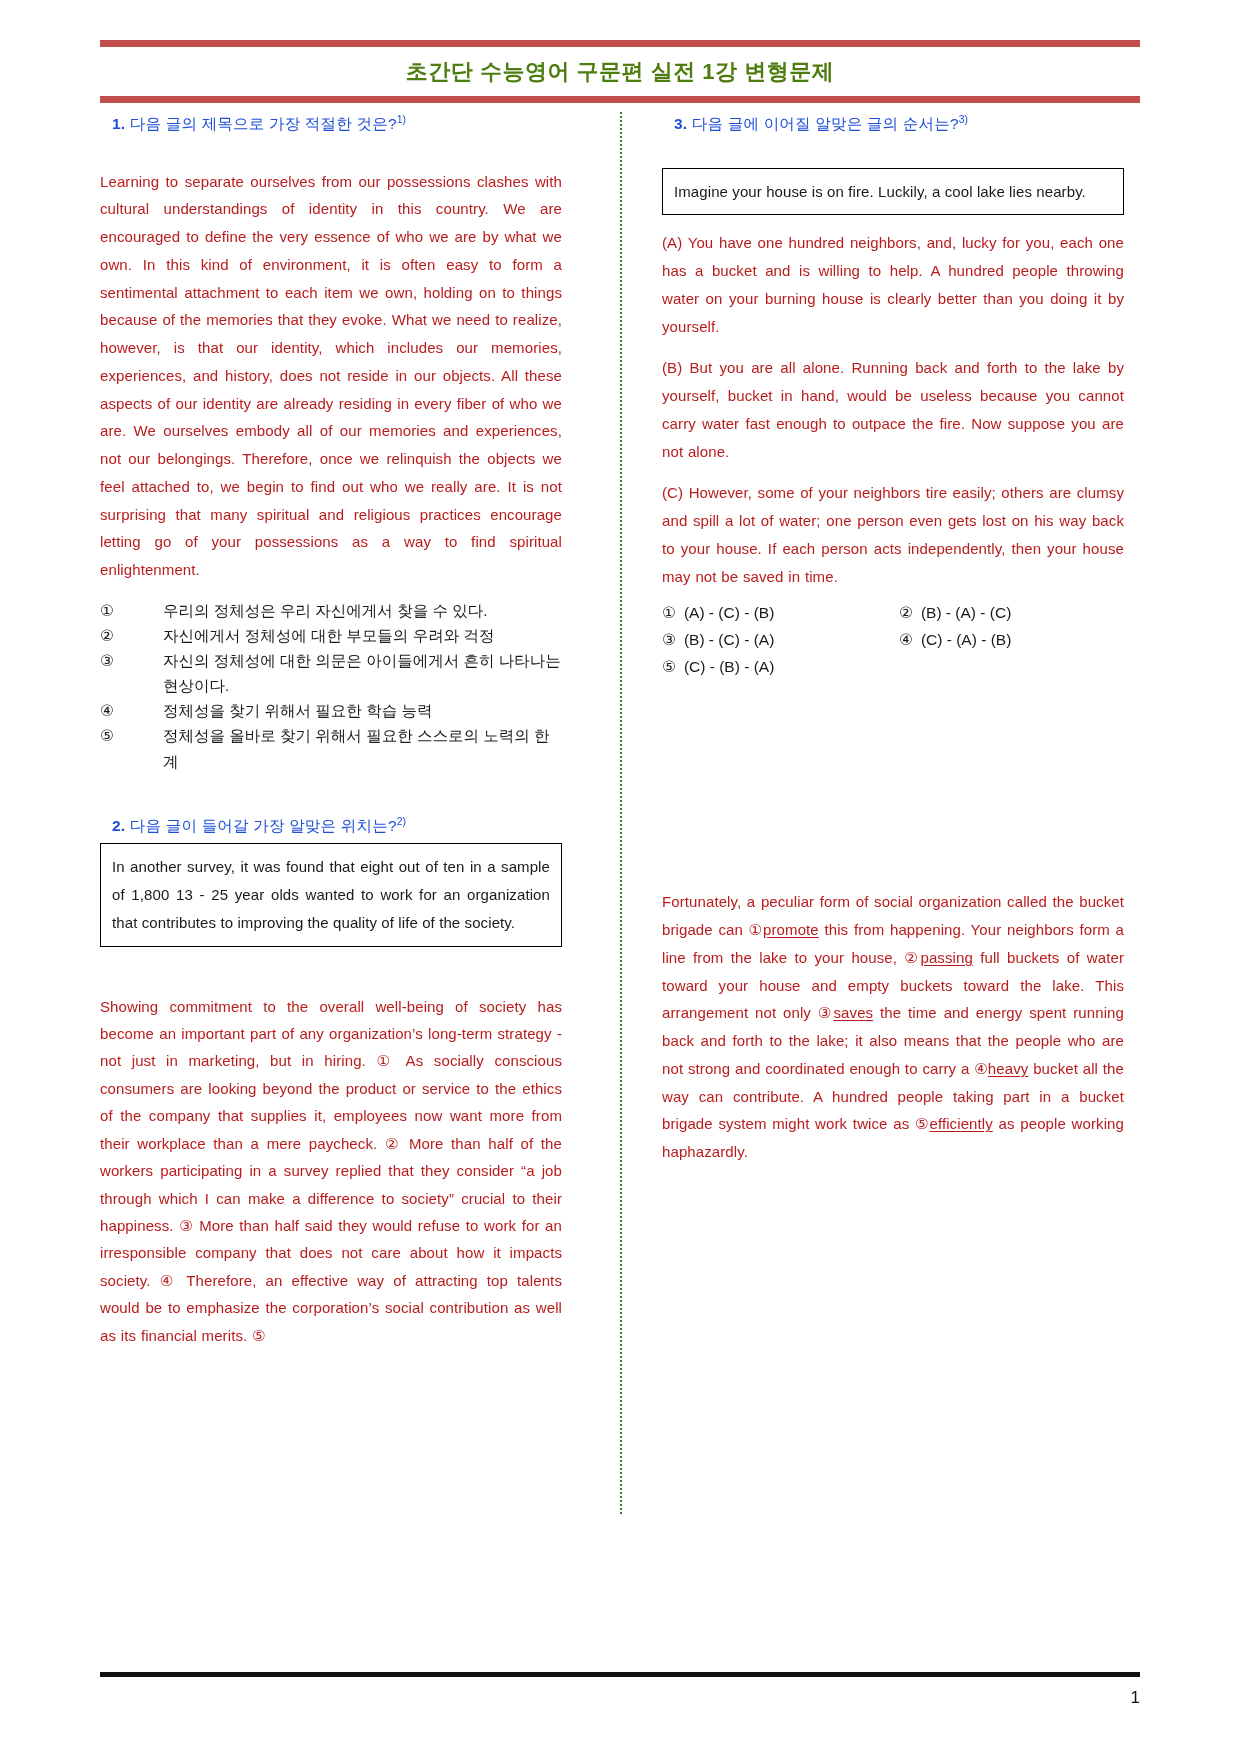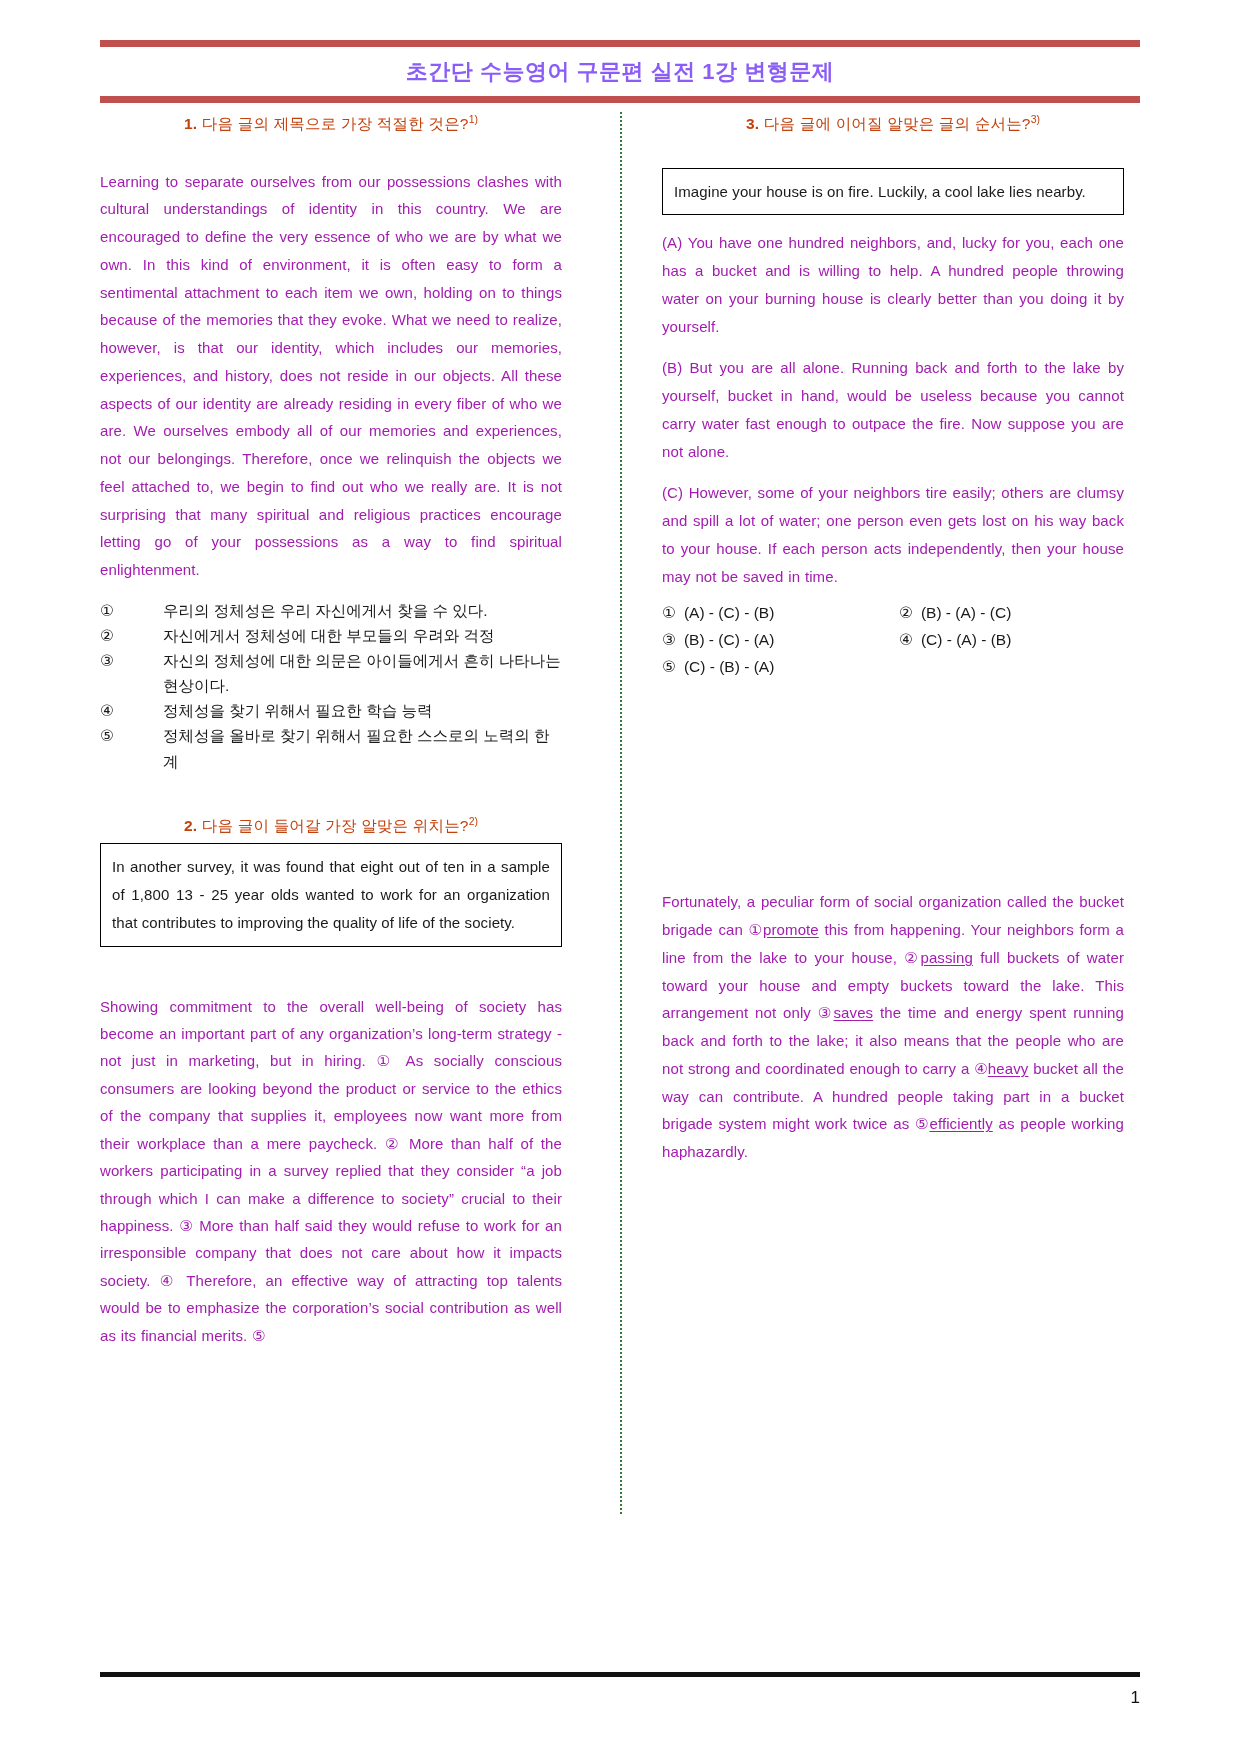--- a/index.html
+++ b/index.html
@@ -30,21 +30,21 @@
     background: #c0504d;
     width: 100%;
   }
   .rule-bottom { margin-top: 0; }
   .doc-title {
     text-align: center;
     font-size: 22px;
     font-weight: bold;
     letter-spacing: 0.5px;
     padding: 12px 0 11px 0;
-    color: #8b5cf6;
+    color: #4d7c0f;
     line-height: 1.2;
     white-space: nowrap;
   }
   
   .columns {
     position: absolute;
     left: 100px; top: 112px;
     width: 1040px;
     height: 1402px;
   }
@@ -59,39 +59,38 @@
   .divider {
     position: absolute;
     left: 520px; top: 0;
     width: 0;
     height: 1402px;
     border-left: 2px dotted #2e7d32;
   }
   
   .q-head {
     font-size: 15.5px;
-    color: #c2410c;
-    margin: 0 0 6px 0;
+    color: #1d4ed8;
+    margin: 0 0 6px 12px;
     line-height: 1.45;
     letter-spacing: 0.2px;
-    text-align: center;
   }
   .q-head .qnum { font-weight: bold; }
   .q-head .u { text-decoration: underline; }
   .sup {
     font-size: 10.5px;
     vertical-align: super;
     letter-spacing: 0;
   }
   .passage {
     font-size: 15px;
     line-height: 1.85;
     text-align: justify;
     text-justify: inter-word;
-    color: #a21caf;
+    color: #b91c1c;
     margin: 0;
     letter-spacing: 0.1px;
     word-spacing: 0.5px;
   }
   .passage.tight { line-height: 1.83; margin-top: 32px; }
   .boxed {
     border: 1.6px solid #000;
     padding: 9px 11px 9px 11px;
     font-size: 15px;
     line-height: 1.85;

